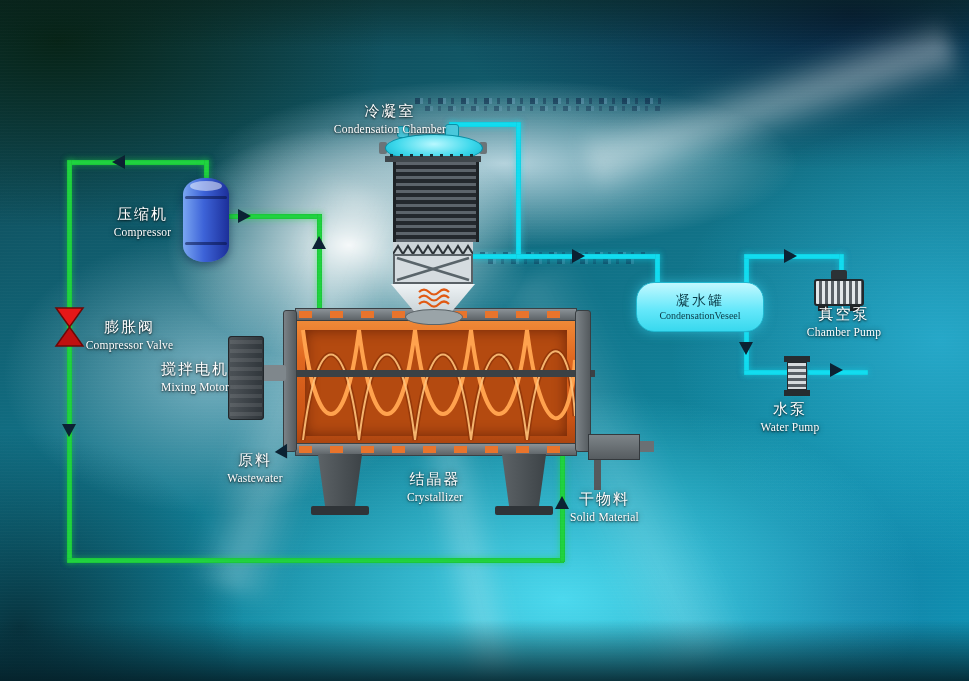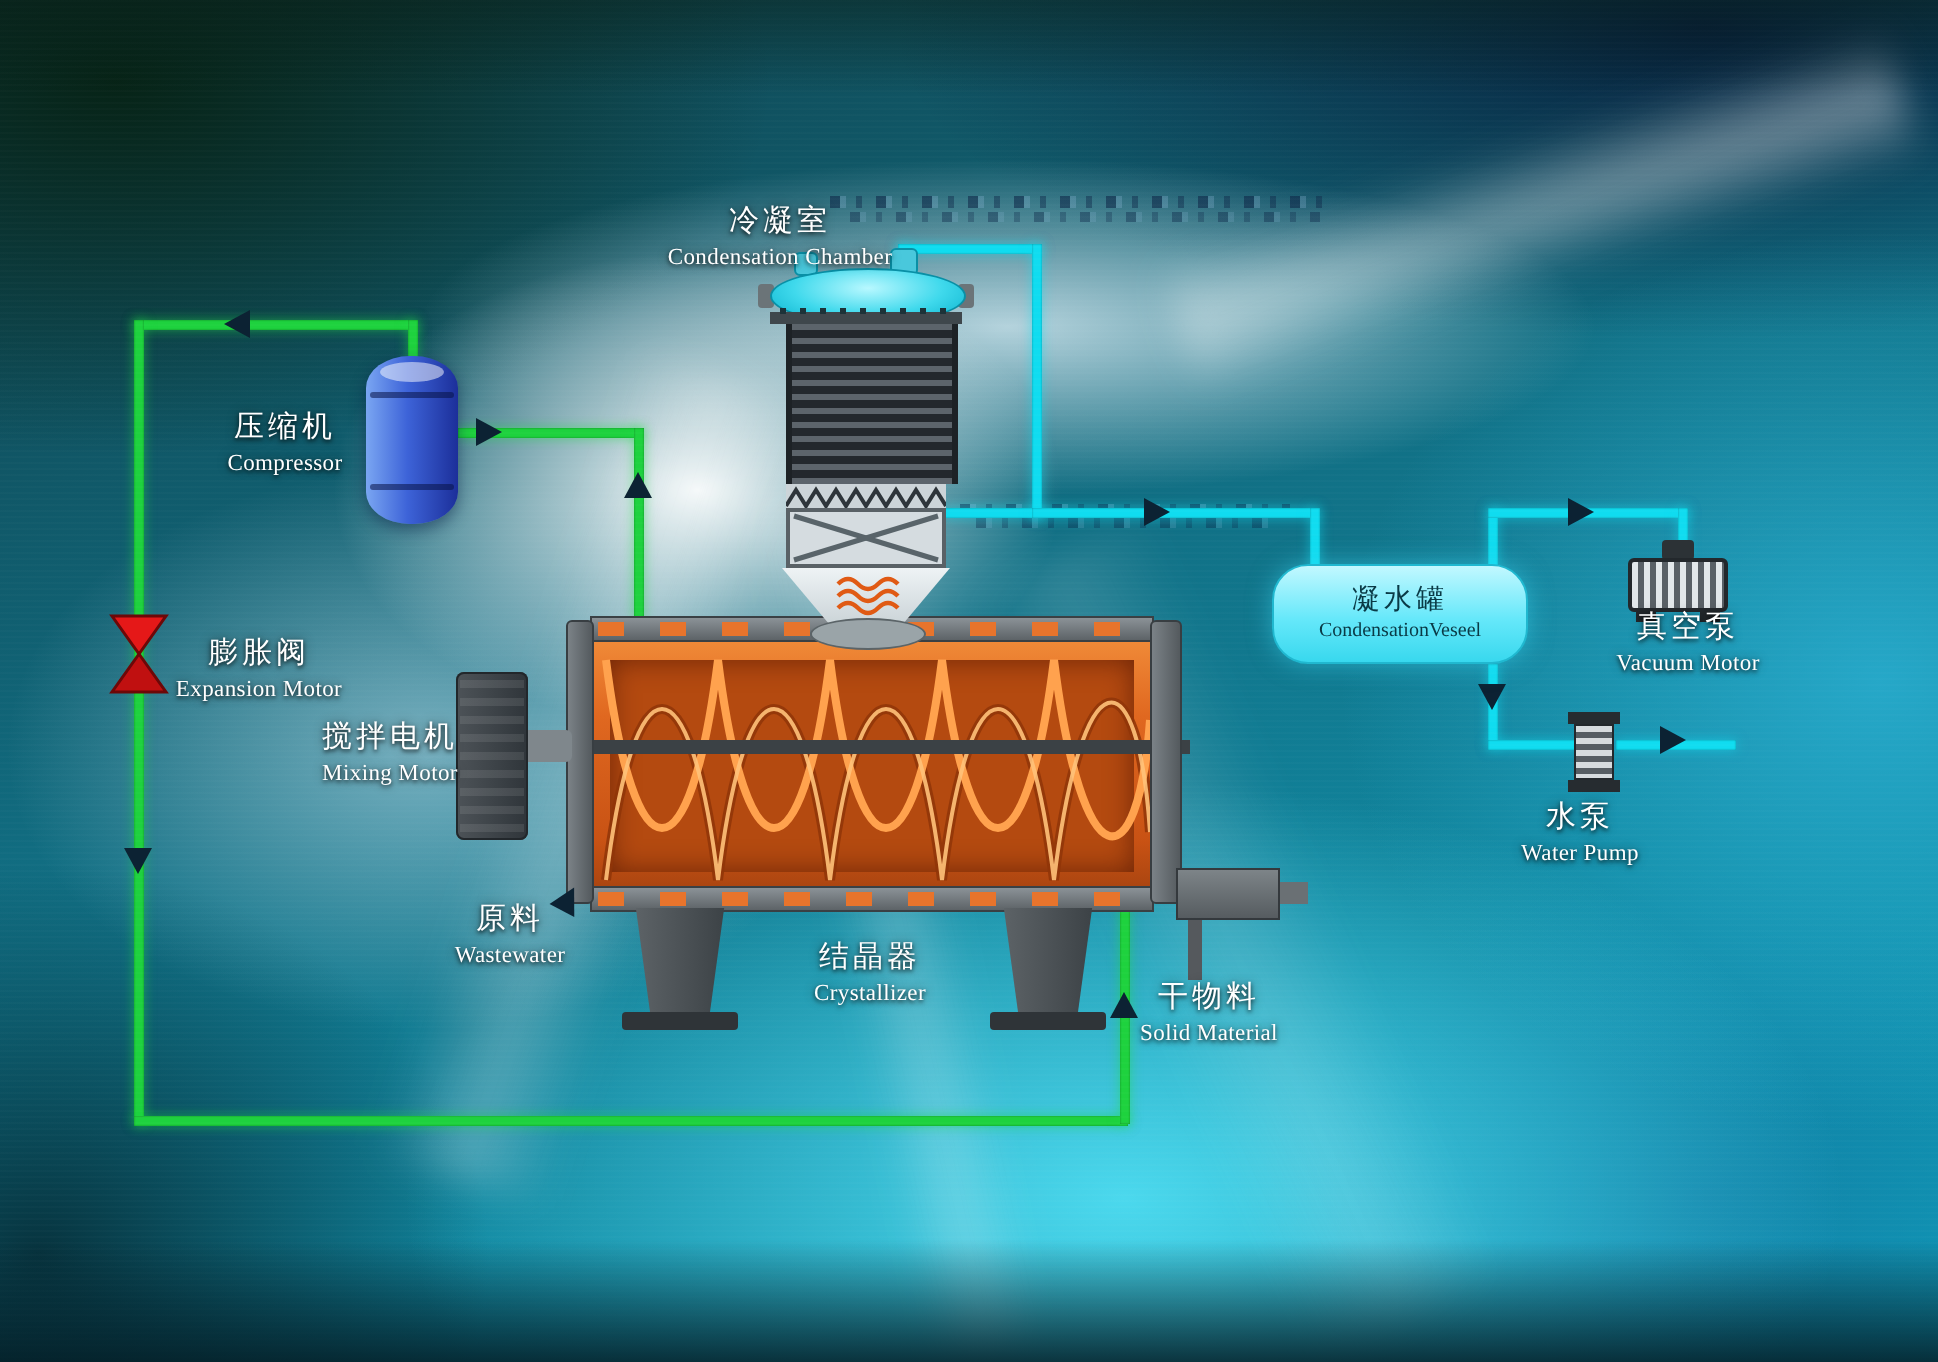--- a/index.html
+++ b/index.html
@@ -189,41 +189,41 @@
   <div class="lbl" style="left:295px;top:102px;width:190px;">
     <div class="zh">冷凝室</div>
     <div class="en">Condensation Chamber</div>
   </div>
   <div class="lbl" style="left:95px;top:205px;width:95px;">
     <div class="zh">压缩机</div>
     <div class="en">Compressor</div>
   </div>
   <div class="lbl" style="left:72px;top:318px;width:115px;">
     <div class="zh">膨胀阀</div>
-    <div class="en">Expansion Motor</div>
+    <div class="en">Compressor Valve</div>
   </div>
   <div class="lbl" style="left:215px;top:451px;width:80px;">
     <div class="zh">原料</div>
     <div class="en">Wastewater</div>
   </div>
   <div class="lbl" style="left:145px;top:360px;width:100px;">
     <div class="zh">搅拌电机</div>
     <div class="en">Mixing Motor</div>
   </div>
   <div class="lbl" style="left:390px;top:470px;width:90px;">
     <div class="zh">结晶器</div>
     <div class="en">Crystallizer</div>
   </div>
   <div class="lbl" style="left:562px;top:490px;width:85px;">
     <div class="zh">干物料</div>
     <div class="en">Solid Material</div>
   </div>
   <div class="lbl" style="left:803px;top:305px;width:82px;">
     <div class="zh">真空泵</div>
-    <div class="en">Vacuum Motor</div>
+    <div class="en">Chamber Pump</div>
   </div>
   <div class="lbl" style="left:750px;top:400px;width:80px;">
     <div class="zh">水泵</div>
     <div class="en">Water Pump</div>
   </div>
 
   <div class="scan"></div>
   <div class="vign"></div>
 </div>
 

